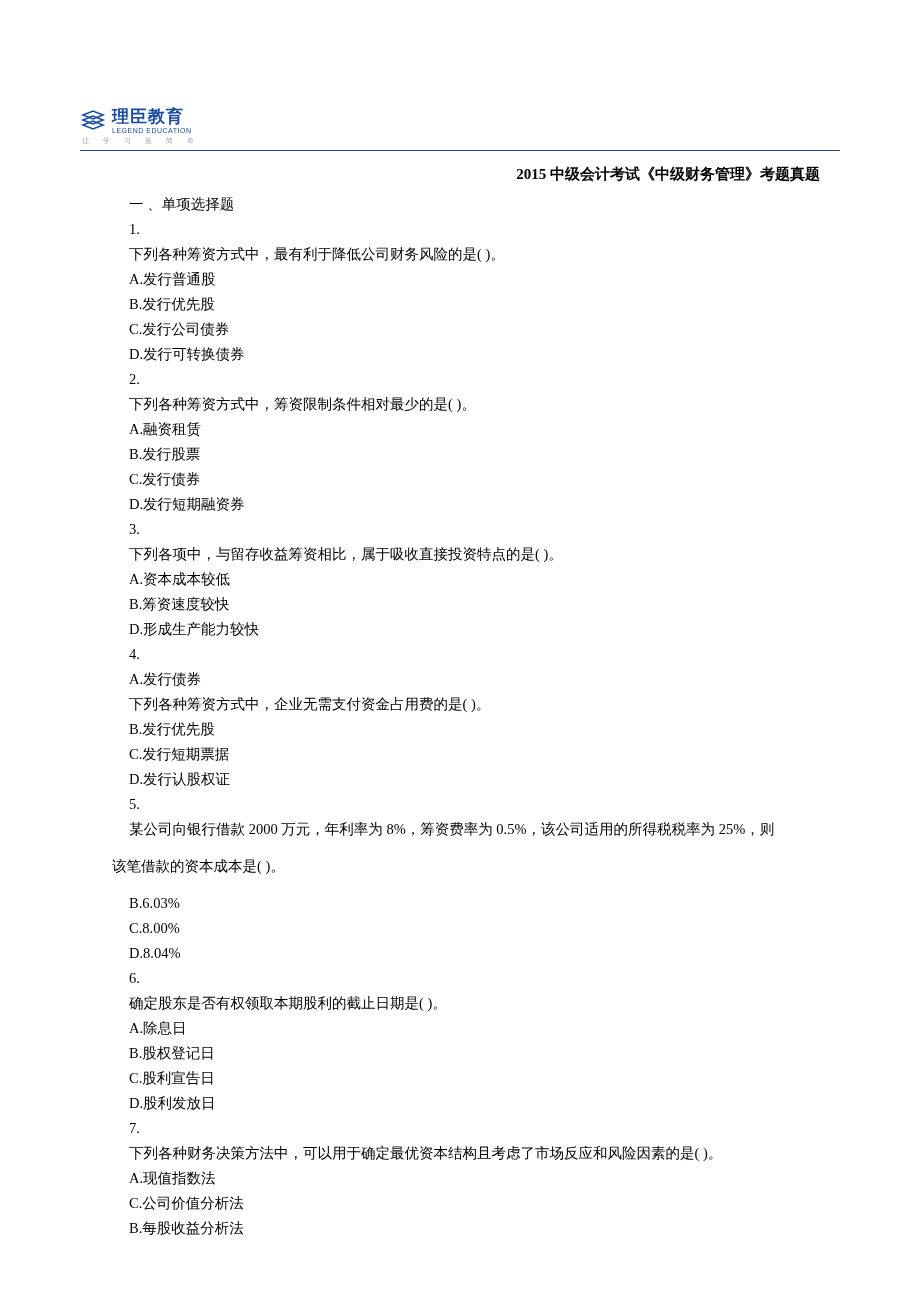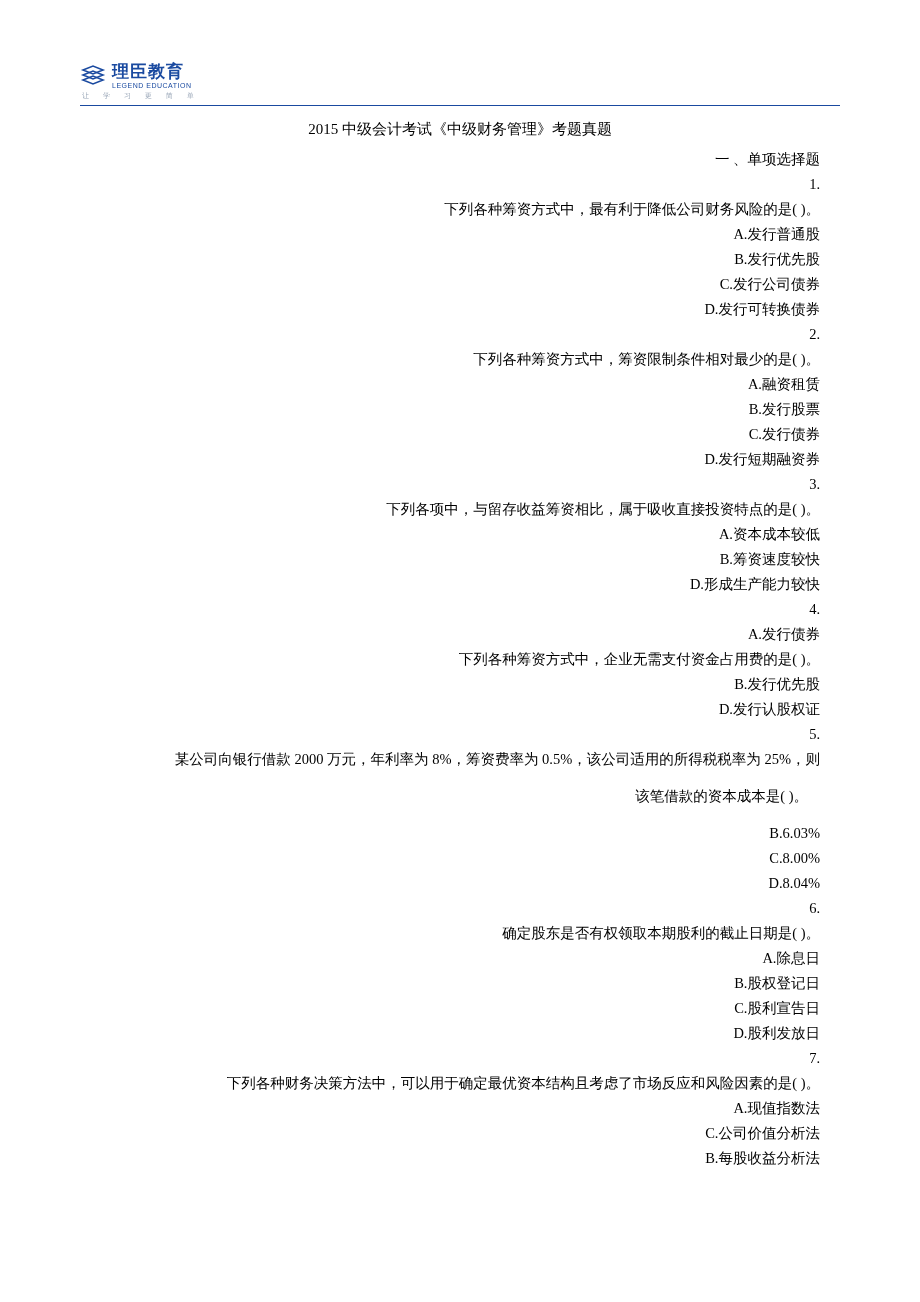--- a/index.html
+++ b/index.html
@@ -14,20 +14,21 @@
     box-sizing: border-box;
   }
   .logo-block {
     margin-left: -20px;
     margin-bottom: 4px;
   }
   .logo-row {
     display: flex;
     align-items: center;
     gap: 6px;
+    margin-top: 45px;
   }
   .logo-icon svg { display:block; }
   .logo-text-cn {
     font-family: "Microsoft YaHei", sans-serif;
     font-weight: 700;
     font-size: 17px;
     color: #1a4aa0;
     letter-spacing: 1px;
   }
   .logo-text-en {
@@ -45,31 +46,30 @@
     margin-top: 2px;
     margin-left: 2px;
   }
   .hr {
     border: none;
     border-top: 1.5px solid #1a4aa0;
     margin: 4px 0 14px -20px;
     width: 760px;
   }
   .title {
-    text-align: center;
+    text-align: right;
     font-family: "SimSun", serif;
-    font-weight: 400;
+    font-weight: 700;
     font-size: 15px;
     margin: 0 0 8px 0;
   }
   .content {
     font-size: 14.5px;
     line-height: 25px;
     color: #000;
-    text-align: right;
   }
   .indent { text-indent: 2em; margin:0; }
   .no-indent { text-indent: 0; margin:12px; }
 </style>
 </head>
 <body>
 
 <div class="page">
 
   <div class="logo-block">
@@ -115,20 +115,21 @@
     <p class="indent">3.</p>
     <p class="indent">下列各项中，与留存收益筹资相比，属于吸收直接投资特点的是( )。</p>
     <p class="indent">A.资本成本较低</p>
     <p class="indent">B.筹资速度较快</p>
     <p class="indent">D.形成生产能力较快</p>
 
     <p class="indent">4.</p>
     <p class="indent">A.发行债券</p>
     <p class="indent">下列各种筹资方式中，企业无需支付资金占用费的是( )。</p>
     <p class="indent">B.发行优先股</p>
+    <p class="indent">C.发行短期票据</p>
     <p class="indent">D.发行认股权证</p>
 
     <p class="indent">5.</p>
     <p class="indent">某公司向银行借款 2000 万元，年利率为 8%，筹资费率为 0.5%，该公司适用的所得税税率为 25%，则</p>
     <p class="no-indent">该笔借款的资本成本是( )。</p>
     <p class="indent">B.6.03%</p>
     <p class="indent">C.8.00%</p>
     <p class="indent">D.8.04%</p>
 
     <p class="indent">6.</p>

